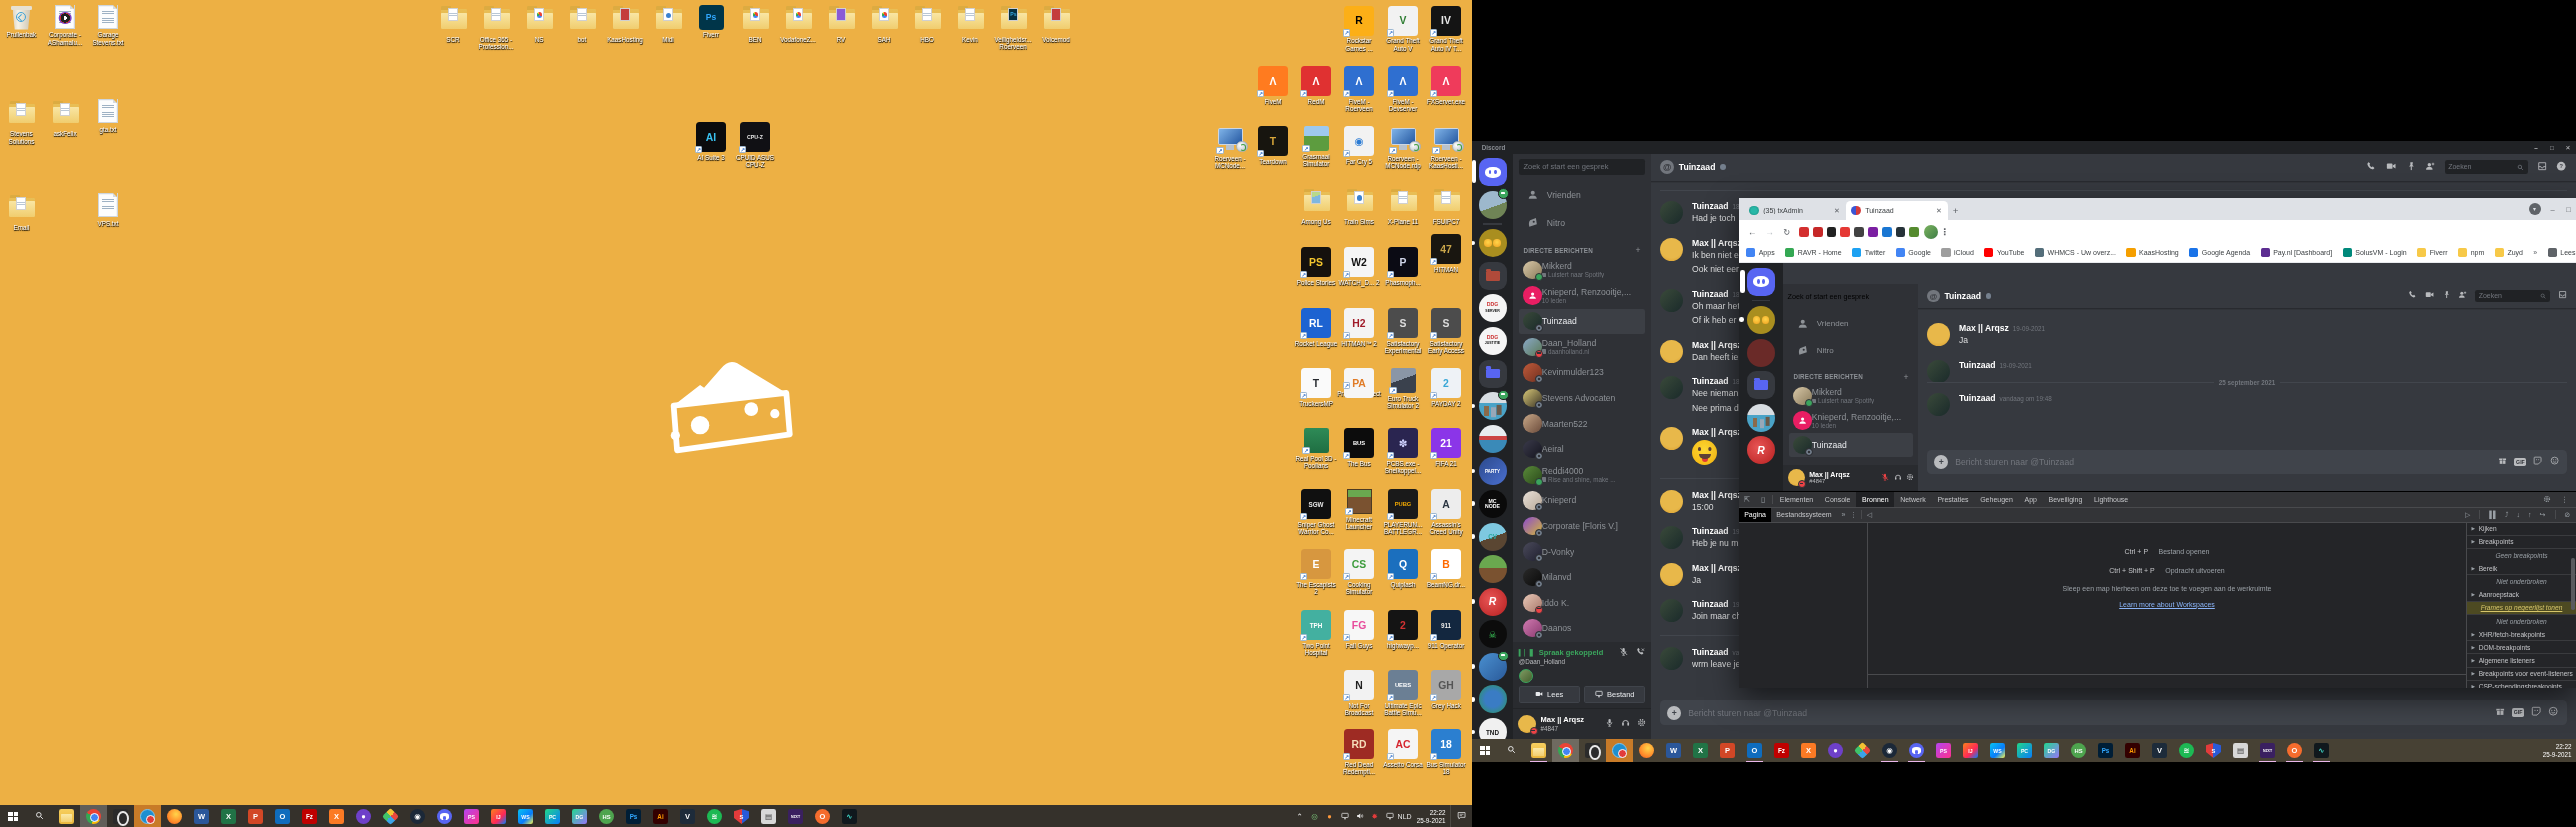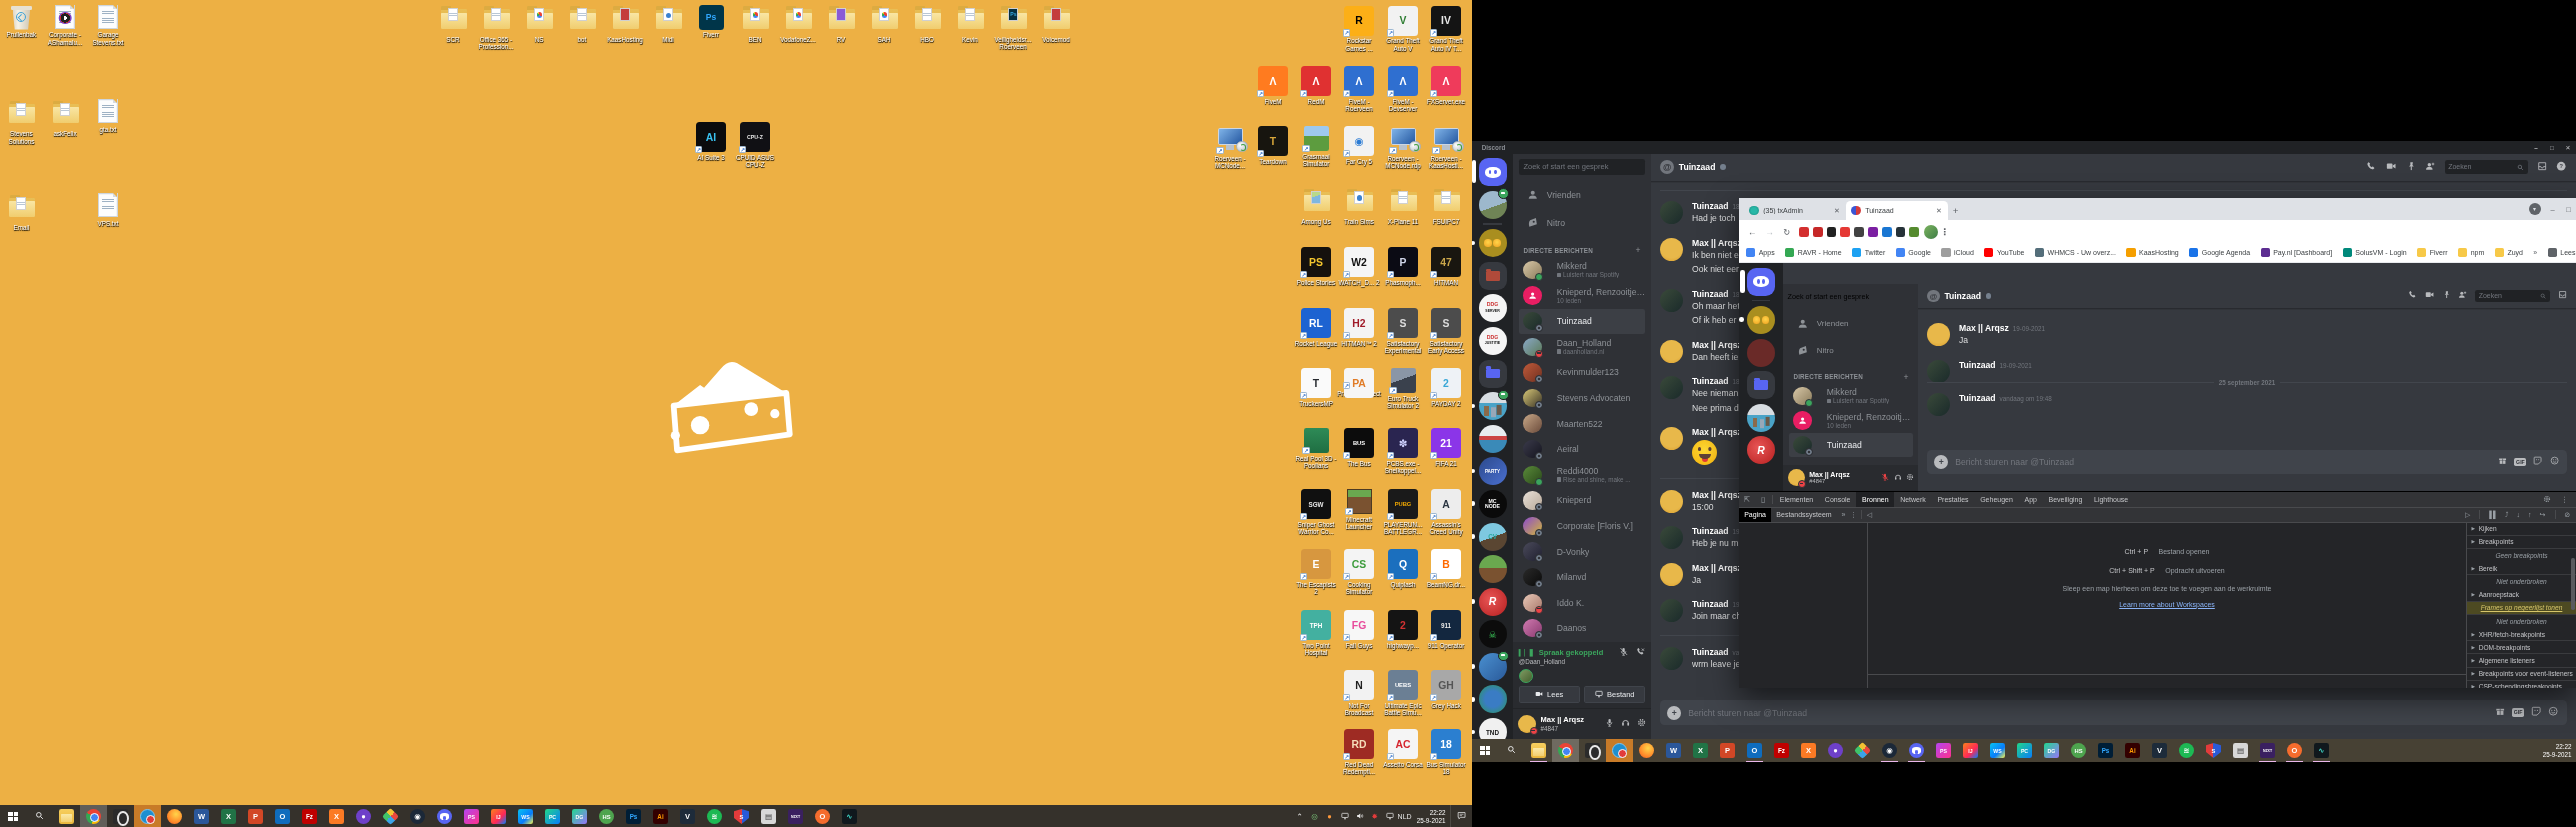--- a/index.html
+++ b/index.html
@@ -97,21 +97,21 @@
 .snav .nic{width:14px;height:14px;margin:0 7px;display:flex;align-items:center;justify-content:center}
 .shead{display:flex;align-items:center;color:#8e9297;font-size:6.3px;font-weight:bold;letter-spacing:0.2px;margin:8px 10.4px 2.3px 10.4px}
 .shead .plus{margin-left:auto;font-size:8.6px;font-weight:normal}
 .dmitem{display:flex;align-items:center;height:25px;margin:0.6px 5.8px;border-radius:2.3px;color:#8e9297;padding-left:4.6px;position:relative}
 .dmitem.sel{background:#3c3f45;color:#e8eaed}
 .dmav{width:18.4px;height:18.4px;border-radius:50%;position:relative;flex-shrink:0}
 .dmav .stt{position:absolute;right:-1.7px;bottom:-1.7px;width:8px;height:8px;border-radius:50%;border:1.7px solid #2f3136;background:#747f8d}
 .stt.online{background:#3ba55d}.stt.dnd{background:#ed4245}
 .stt.dnd::after{content:"";position:absolute;left:0.6px;top:1.7px;width:3.5px;height:1.2px;background:#2f3136}
 .stt.off{background:#2f3136;box-shadow:inset 0 0 0 1.7px #747f8d}
-.dmtxt{margin-left:15px;overflow:hidden}
+.dmtxt{margin-left:0;overflow:hidden}
 .dmtxt .nm{font-size:8.6px;white-space:nowrap;overflow:hidden;text-overflow:ellipsis}
 .dmtxt .sb{font-size:6.3px;color:#72767d;white-space:nowrap;overflow:hidden;display:flex;align-items:center;gap:1.7px}
 .vpanel{position:absolute;left:0;bottom:30px;width:100%;background:#292b2f;border-bottom:0.6px solid #222427;padding:4.6px 5.8px;z-index:5}
 .vpanel .vrow{display:flex;align-items:center}
 .vtitle{color:#3ba55d;font-weight:bold;font-size:7.5px}
 .vsub{color:#b9bbbe;font-size:6.3px;margin-top:0.6px}
 .vico{margin-left:auto;display:flex;gap:8px;color:#b9bbbe;align-items:center}
 .vav{width:14px;height:14px;border-radius:50%;border:1.2px solid #3ba55d;margin:3.5px 0}
 .vbtns{display:flex;gap:4.6px;margin-top:1.2px}
 .vbtn{flex:1;height:17px;background:#36393f;border:0.6px solid #40444b;border-radius:1.7px;color:#e8eaed;font-size:7.5px;display:flex;align-items:center;justify-content:center;gap:4px}
@@ -585,21 +585,21 @@
         </div>
         <div class="lbl">WATCH_D... 2</div>
       </div>
       <div class="dicon" style="left: 1381px; top: 247px;">
         <div class="im" style="width: 30px; height: 30px;">
           <div class="ik-app" style="width:30px;height:30px;background:#0b0b14;color:#cfd4e8;font-size:10.4px">P</div>
           <div class="sc">↗</div>
         </div>
         <div class="lbl">Phasmoph...</div>
       </div>
-      <div class="dicon" style="left: 1424px; top: 247px;">
+      <div class="dicon" style="left: 1424px; top: 234px;">
         <div class="im" style="width: 30px; height: 30px;">
           <div class="ik-app" style="width:30px;height:30px;background:#191610;color:#caa64a;font-size:10.4px">47</div>
           <div class="sc">↗</div>
         </div>
         <div class="lbl">HITMAN</div>
       </div>
       <div class="dicon" style="left: 1294px; top: 308px;">
         <div class="im" style="width: 30px; height: 30px;">
           <div class="ik-app" style="width:30px;height:30px;background:#1d63d1;color:#fff;font-size:10.4px">RL</div>
           <div class="sc">↗</div>

